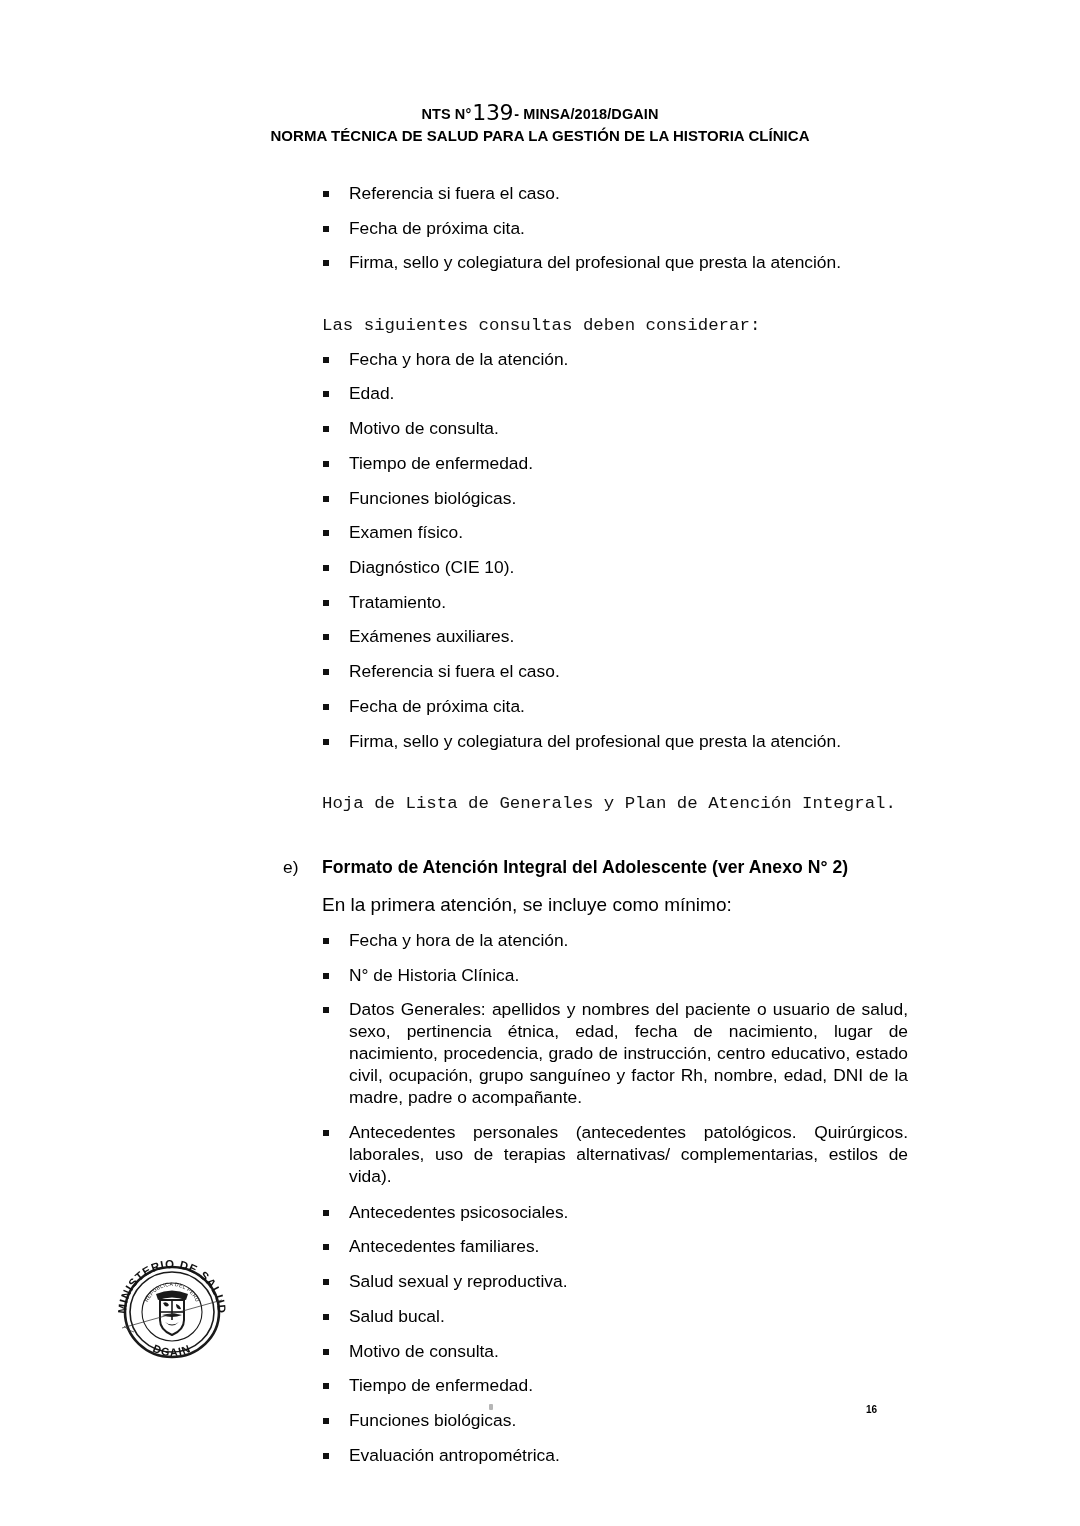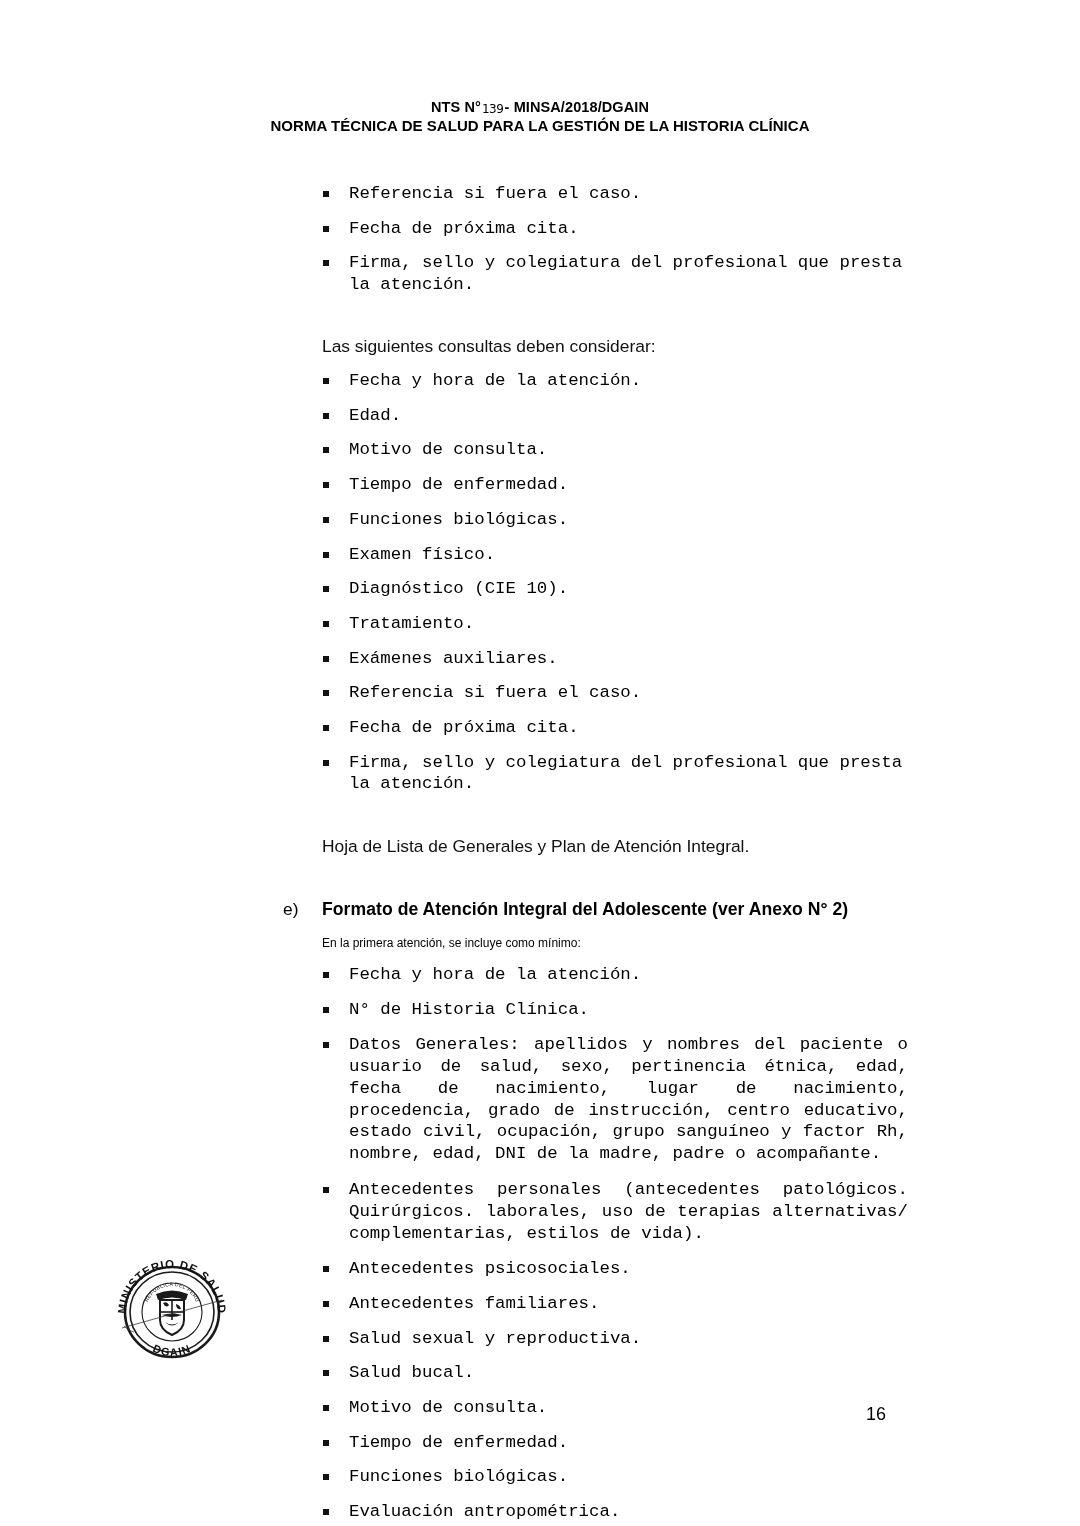--- a/index.html
+++ b/index.html
@@ -34,21 +34,21 @@
     font-weight: bold;
     letter-spacing: 0.1px;
     white-space: nowrap;
   }
   .header-num-printed {
     font-weight: bold;
   }
   .header-num-hand {
     font-family: "DejaVu Sans", sans-serif;
     font-weight: normal;
-    font-size: 12px;
+    font-size: 22px;
     letter-spacing: -0.4px;
     position: relative;
     top: 1px;
     padding: 0 1px;
   }
   .header-line-2 {
     font-size: 15px;
     font-weight: bold;
     letter-spacing: 0.05px;
     margin-top: 1px;
@@ -68,28 +68,28 @@
     line-height: 1.0;
     color: #111;
   }
 
   
   .para-l1 {
     margin-left: 322px;
     width: 600px;
     margin-top: 0;
     margin-bottom: 0;
+    font-family: Liberation Mono, monospace;
   }
 
   
   ul.bullets {
     list-style: none;
     margin: 0;
     padding: 0;
-    font-family: Liberation Mono, monospace;
   }
   ul.bullets > li {
     position: relative;
     padding-left: 27px;
     font-size: 17.4px;
     line-height: 1.22;
     margin-bottom: 13.5px;
   }
   ul.bullets > li .bullet-marker {
     position: absolute;
@@ -129,40 +129,40 @@
   }
   .section-e .heading {
     margin-left: 39px;
     font-size: 17.6px;
     font-weight: bold;
     letter-spacing: 0.05px;
   }
   .section-e .subtitle {
     margin-left: 39px;
     margin-top: 16px;
-    font-size: 12px;
+    font-size: 19px;
   }
 
   
   .seal {
     position: absolute;
     left: 108px;
     top: 1256px;
     width: 128px;
     height: 108px;
   }
   .seal svg { display: block; }
 
   
   .page-number {
     position: absolute;
     left: 866px;
     top: 1404px;
-    font-size: 18px;
-    font-weight: normal;
+    font-size: 10px;
+    font-weight: bold;
   }
   .scan-speck {
     position: absolute;
     left: 489px;
     top: 1404px;
     width: 4px;
     height: 6px;
     background: #7a7a7a;
     opacity: 0.55;
     border-radius: 1px;

